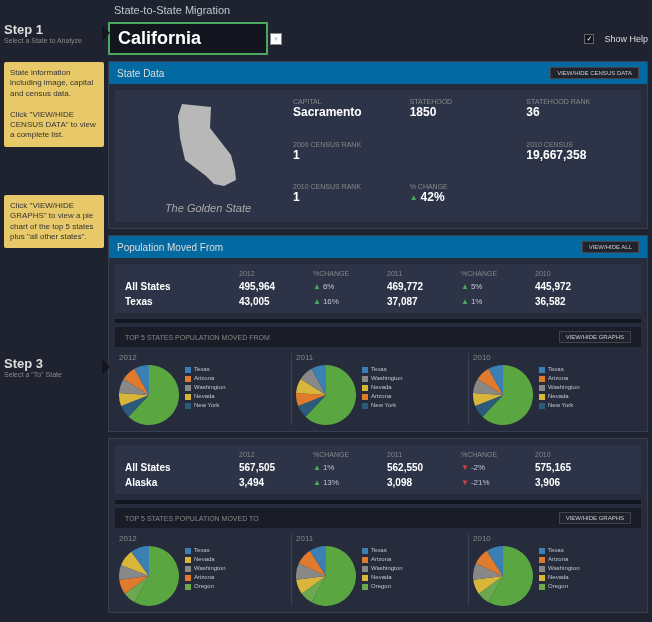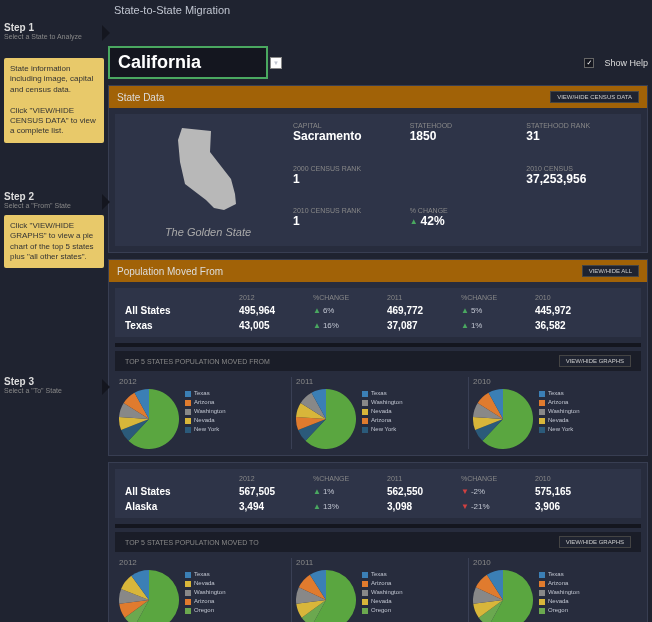--- a/index.html
+++ b/index.html
@@ -1,33 +1,33 @@
 <!DOCTYPE html>
 <html><head>
 <meta charset="utf-8">
 <style>
 * { margin: 0; padding: 0; box-sizing: border-box; }
 body { background: #1f2330; font-family: Arial, sans-serif; color: #c0c5d0; width: 652px; height: 622px; overflow: hidden; font-size: 9px; }
 .container { display: flex; padding: 4px; }
 .sidebar { width: 100px; margin-right: 4px; }
 .main { flex: 1; }
-.header { display: flex; align-items: center; margin-bottom: 6px; margin-top: 24px; }
+.header { display: flex; align-items: center; margin-bottom: 6px; }
 .title { color: #c0c5d0; font-size: 11px; margin-left: 114px; margin-bottom: 2px; margin-top: 4px; }
 .step { margin-bottom: 6px; position: relative; }
-.step-label { font-size: 10px; font-weight: bold; color: #ddd; }
+.step-label { font-size: 13px; font-weight: bold; color: #ddd; }
 .step-sub { font-size: 7px; color: #888; }
 .step-arrow { position: absolute; right: -6px; top: 3px; width: 0; height: 0; border-top: 8px solid transparent; border-bottom: 8px solid transparent; border-left: 8px solid #14161f; }
 .note { background: #e8c96a; color: #333; padding: 6px; font-size: 8px; line-height: 1.3; border-radius: 2px; margin-bottom: 8px; }
 .state-select { display: flex; align-items: center; }
 .state-input { background: #14161f; border: 2px solid #4aa860; color: #fff; font-size: 18px; font-weight: bold; padding: 4px 8px; width: 160px; }
 .dropdown-btn { background: #fff; width: 12px; height: 12px; display: flex; align-items: center; justify-content: center; font-size: 6px; margin-left: 2px; border: 1px solid #888; }
 .showhelp { margin-left: auto; color: #ddd; font-size: 9px; display: flex; align-items: center; gap: 10px; }
 .checkbox { width: 10px; height: 10px; background: #14161f; border: 1px solid #666; display: inline-flex; align-items: center; justify-content: center; color: #fff; font-size: 7px; }
 .panel { background: #272c3d; border: 1px solid #383e52; margin-bottom: 6px; }
-.panel-header { background: #a16207; padding: 5px 8px; display: flex; justify-content: space-between; align-items: center; color: #ddd; font-size: 10px; }
+.panel-header { background: #0369a1; padding: 5px 8px; display: flex; justify-content: space-between; align-items: center; color: #ddd; font-size: 10px; }
 .view-btn { background: #1f2330; border: 1px solid #444; padding: 2px 6px; font-size: 6px; color: #ccc; cursor: pointer; }
 .panel-body { padding: 8px; background: #2e3448; margin: 6px; }
 .state-data-body { display: flex; }
 .state-img { width: 170px; text-align: center; }
 .state-svg { width: 120px; height: 100px; }
 .state-motto { font-size: 11px; color: #aaa; font-style: italic; margin-top: 2px; }
 .state-stats { flex: 1; display: grid; grid-template-columns: repeat(3, 1fr); gap: 12px 10px; }
 .stat { }
 .stat-label { font-size: 7px; color: #888; text-transform: uppercase; }
 .stat-value { font-size: 12px; color: #fff; font-weight: bold; }
@@ -59,25 +59,20 @@
 <div class="sidebar">
   <div class="step" style="margin-bottom:18px;">
     <div class="step-label">Step 1</div>
     <div class="step-sub">Select a State to Analyze</div>
     <div class="step-arrow"></div>
   </div>
   <div class="note" style="white-space:pre-line;">State information including image, capital and census data.
 
 Click "VIEW/HIDE CENSUS DATA" to view a complete list.</div>
   <div style="height:40px;"></div>
-  <div class="step">
-    <div class="step-label">Step 2</div>
-    <div class="step-sub">Select a "From" State</div>
-    <div class="step-arrow"></div>
-  </div>
   <div class="note" style="white-space:pre-line;">Click "VIEW/HIDE GRAPHS" to view a pie chart of the top 5 states plus "all other states".</div>
   <div style="height:100px;"></div>
   <div class="step">
     <div class="step-label">Step 3</div>
     <div class="step-sub">Select a "To" State</div>
     <div class="step-arrow"></div>
   </div>
 </div>
 
 <div class="main">
@@ -108,30 +103,30 @@
         <div class="stat">
               <div class="stat-label">CAPITAL</div>
               <div class="stat-value">Sacramento</div>
             </div>
         <div class="stat">
               <div class="stat-label">STATEHOOD</div>
               <div class="stat-value">1850</div>
             </div>
         <div class="stat">
               <div class="stat-label">STATEHOOD RANK</div>
-              <div class="stat-value">31</div>
+              <div class="stat-value">36</div>
             </div>
         <div class="stat">
               <div class="stat-label">2000 CENSUS RANK</div>
               <div class="stat-value">1</div>
             </div>
         <div></div>
         <div class="stat">
               <div class="stat-label">2010 CENSUS</div>
-              <div class="stat-value">37,253,956</div>
+              <div class="stat-value">19,667,358</div>
             </div>
         <div class="stat">
               <div class="stat-label">2010 CENSUS RANK</div>
               <div class="stat-value">1</div>
             </div>
         <div class="stat">
               <div class="stat-label">% CHANGE</div>
               <div class="stat-value stat-change">
                 <span class="arrow-up">▲</span>
                 <span>42%</span>

